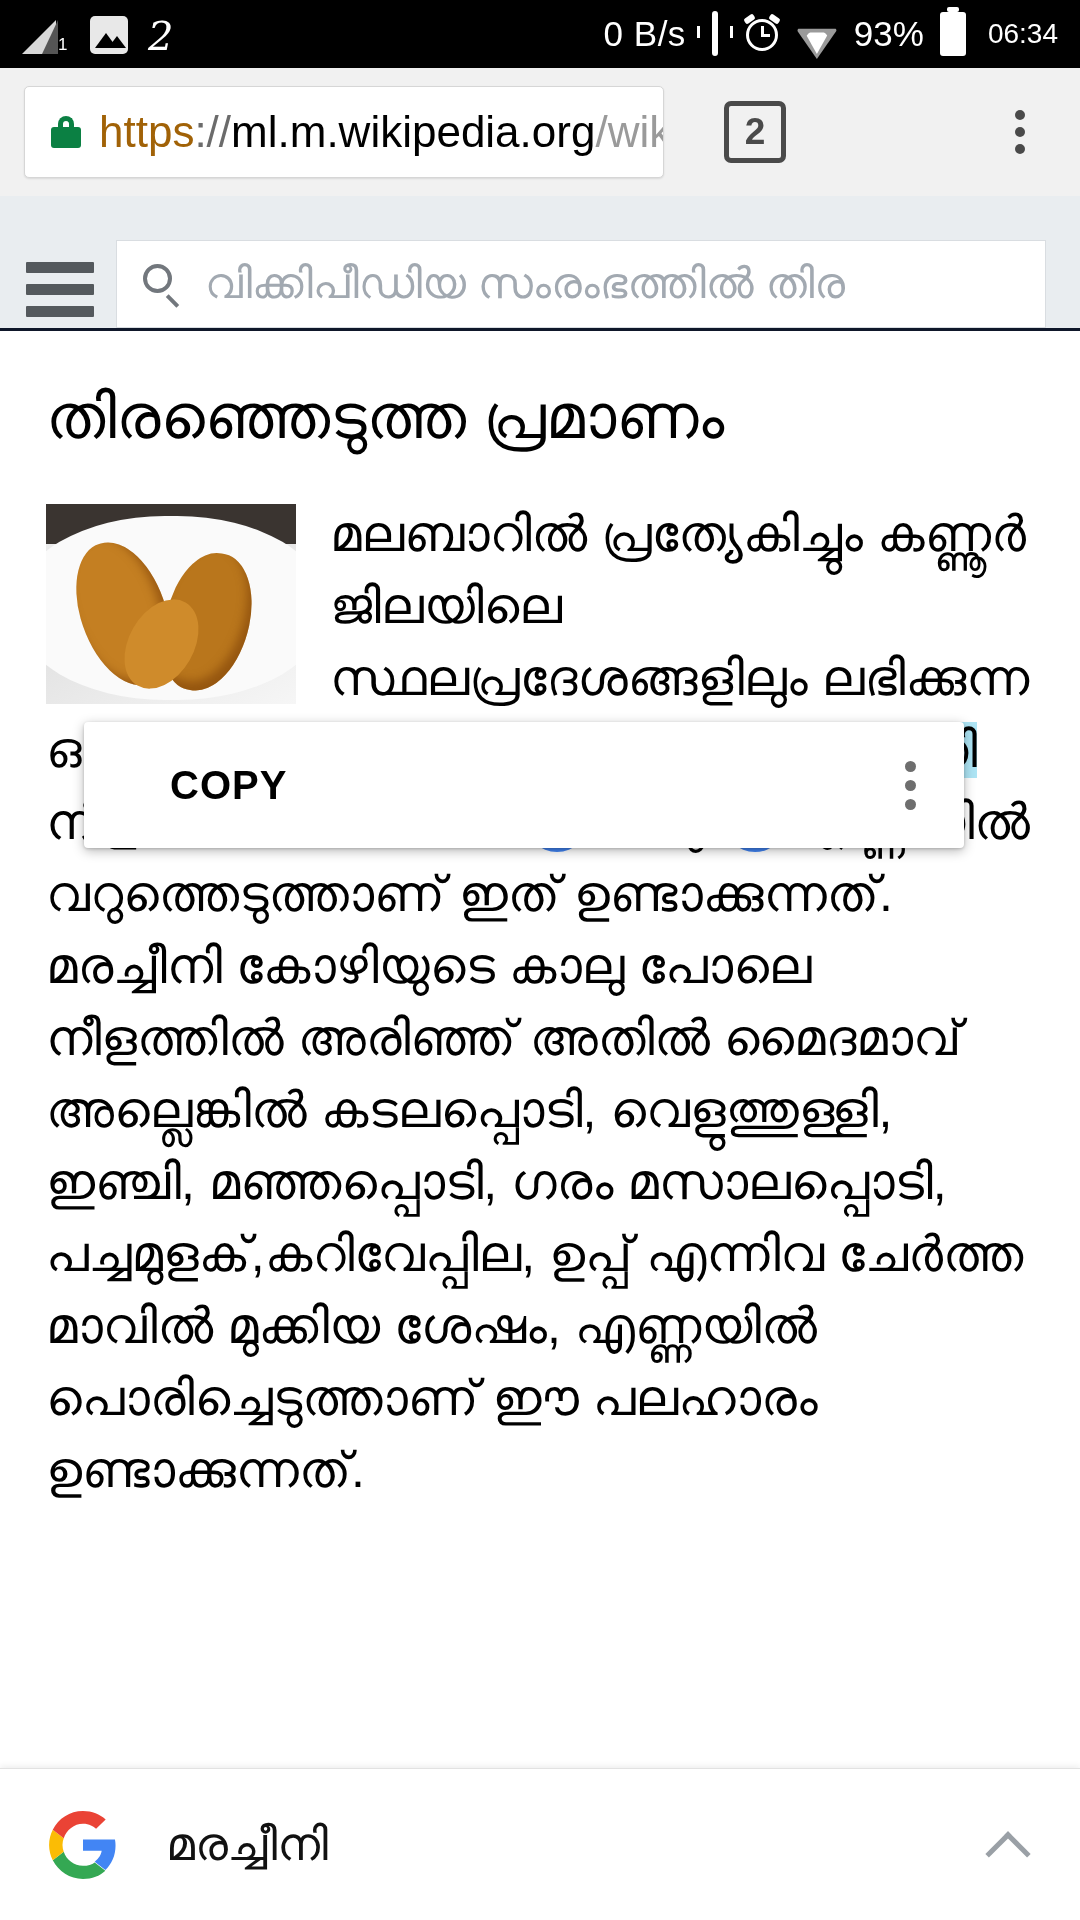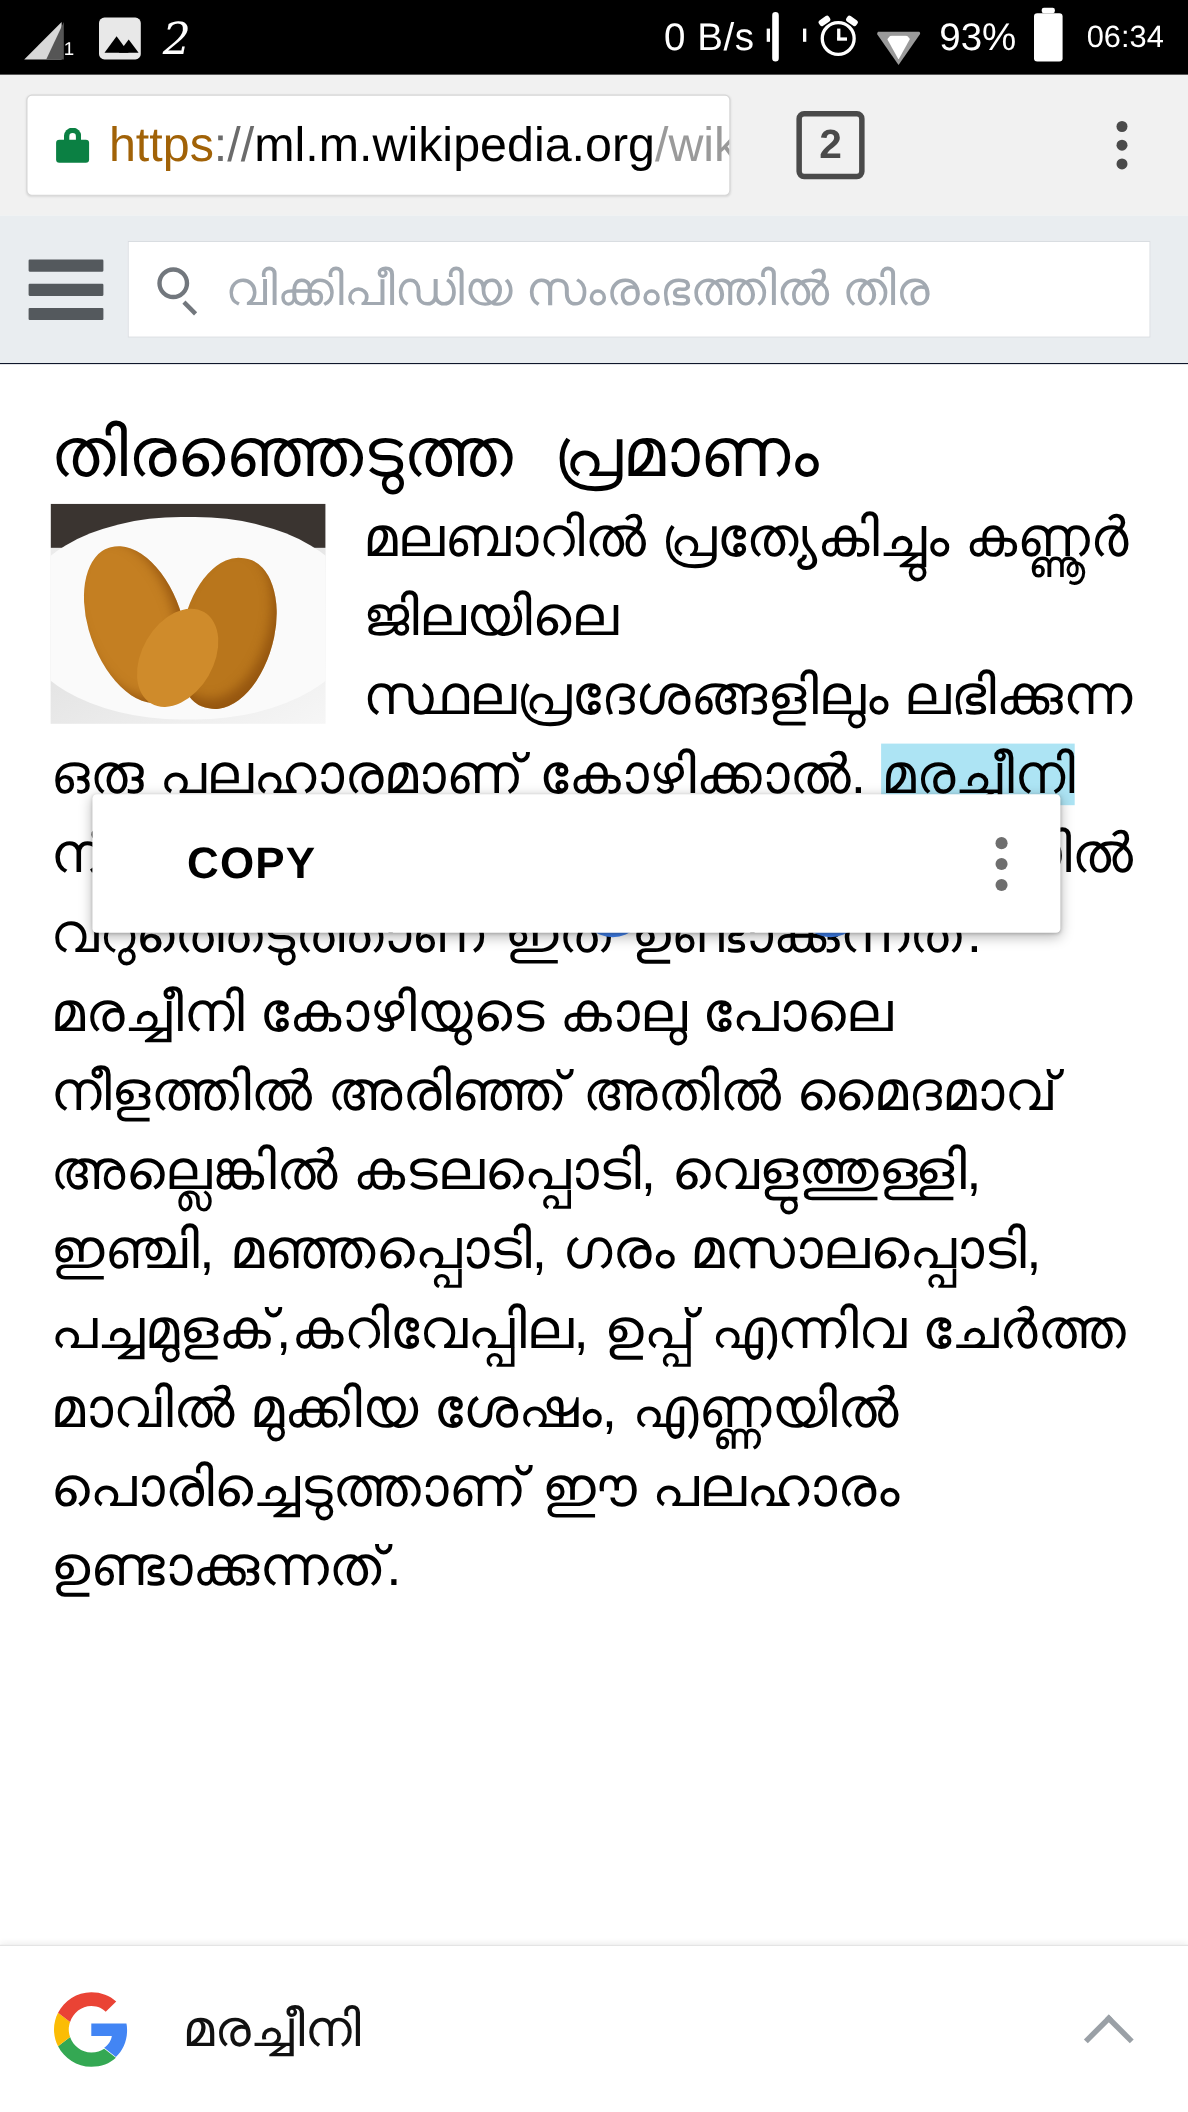--- a/index.html
+++ b/index.html
@@ -12,21 +12,21 @@
   }
 
   
   #status-bar {
     height:68px; background:#000; color:#fff;
     display:flex; align-items:center;
     padding:0 22px;
     font-size:35px;
   }
   #status-left { display:flex; align-items:flex-end; gap:20px; }
-  #status-right { margin-left:auto; display:flex; align-items:center; gap:16px; }
+  #status-right { margin-left:auto; display:flex; align-items:center; gap:16px;text-align:center; }
 
   .sig-wrap { position:relative; width:48px; height:40px; display:flex; align-items:flex-end; }
   .sig-tri {
     width:0;height:0;
     border-left:34px solid transparent;
     border-bottom:34px solid #d8d8d8;
   }
   .sig-tri.dark {
     position:absolute; left:20px; bottom:0;
     border-left:16px solid transparent;
@@ -118,41 +118,41 @@
     margin-left:auto; margin-right:14px;
     width:44px;height:62px;
     display:flex;flex-direction:column;align-items:center;justify-content:center;gap:7px;
     flex:0 0 auto;
   }
   #browser-menu i { width:10px;height:10px;border-radius:50%;background:#4a4a4a;display:block; }
 
   
   #wiki-header {
     height:135px; background:#e9edf0;
-    display:flex; align-items:center; padding:0 26px;
-    border-bottom:1px solid #0f172a;
+    display:flex; align-items:flex-end; padding:0 26px;
+    border-bottom:3px solid #0f172a;
   }
   #hamburger { width:68px; margin-right:22px; flex:0 0 auto; }
   #hamburger i { display:block; height:11px; background:#54595d; margin:11px 0; border-radius:1px; }
   #wiki-search {
     flex:1; height:88px; background:#fff;
     border:1px solid #d9dde1;
     display:flex; align-items:center; padding:0 26px;
     overflow:hidden; margin-right:8px;
   }
   .mag-icon { width:40px;height:40px;position:relative;flex:0 0 auto;margin-right:22px;}
   .mag-icon .circ{position:absolute;top:0;left:0;width:29px;height:29px;border:4px solid #72777d;border-radius:50%;}
   .mag-icon .stick{position:absolute;bottom:1px;right:3px;width:15px;height:4px;background:#72777d;transform:rotate(45deg);}
   #wiki-search-ph { font-size:43px; color:#a2a9b1; white-space:nowrap; }
 
   
   #article { padding:0 46px; position:relative; }
   #page-title {
     font-size:62px; color:#000; font-weight:normal;
-    margin-top:50px; line-height:1.15;font-family:Liberation Mono, monospace;
+    margin-top:50px; margin-bottom:46px; line-height:1.15;
   }
   #thumb {
     float:left; width:250px; height:200px; margin:6px 34px 10px 0;
     background:linear-gradient(150deg,#efefef 0%,#e2e2e2 40%,#f6f6f6 100%);
     position:relative; overflow:hidden;
   }
   #thumb .plate{position:absolute;left:-12%;top:6%;width:124%;height:92%;background:#fafafa;border-radius:48%;}
   #thumb .dark{position:absolute;left:0;top:0;width:100%;height:20%;background:#3a3430;}
   #thumb .f1{position:absolute;left:14%;top:18%;width:34%;height:74%;background:#c47f22;border-radius:46% 54% 44% 56%;transform:rotate(-16deg);box-shadow:inset -6px -8px 10px rgba(120,60,5,.55);}
   #thumb .f2{position:absolute;left:48%;top:24%;width:33%;height:70%;background:#b9761c;border-radius:52% 48% 56% 44%;transform:rotate(12deg);box-shadow:inset -6px -8px 10px rgba(120,60,5,.55);}

